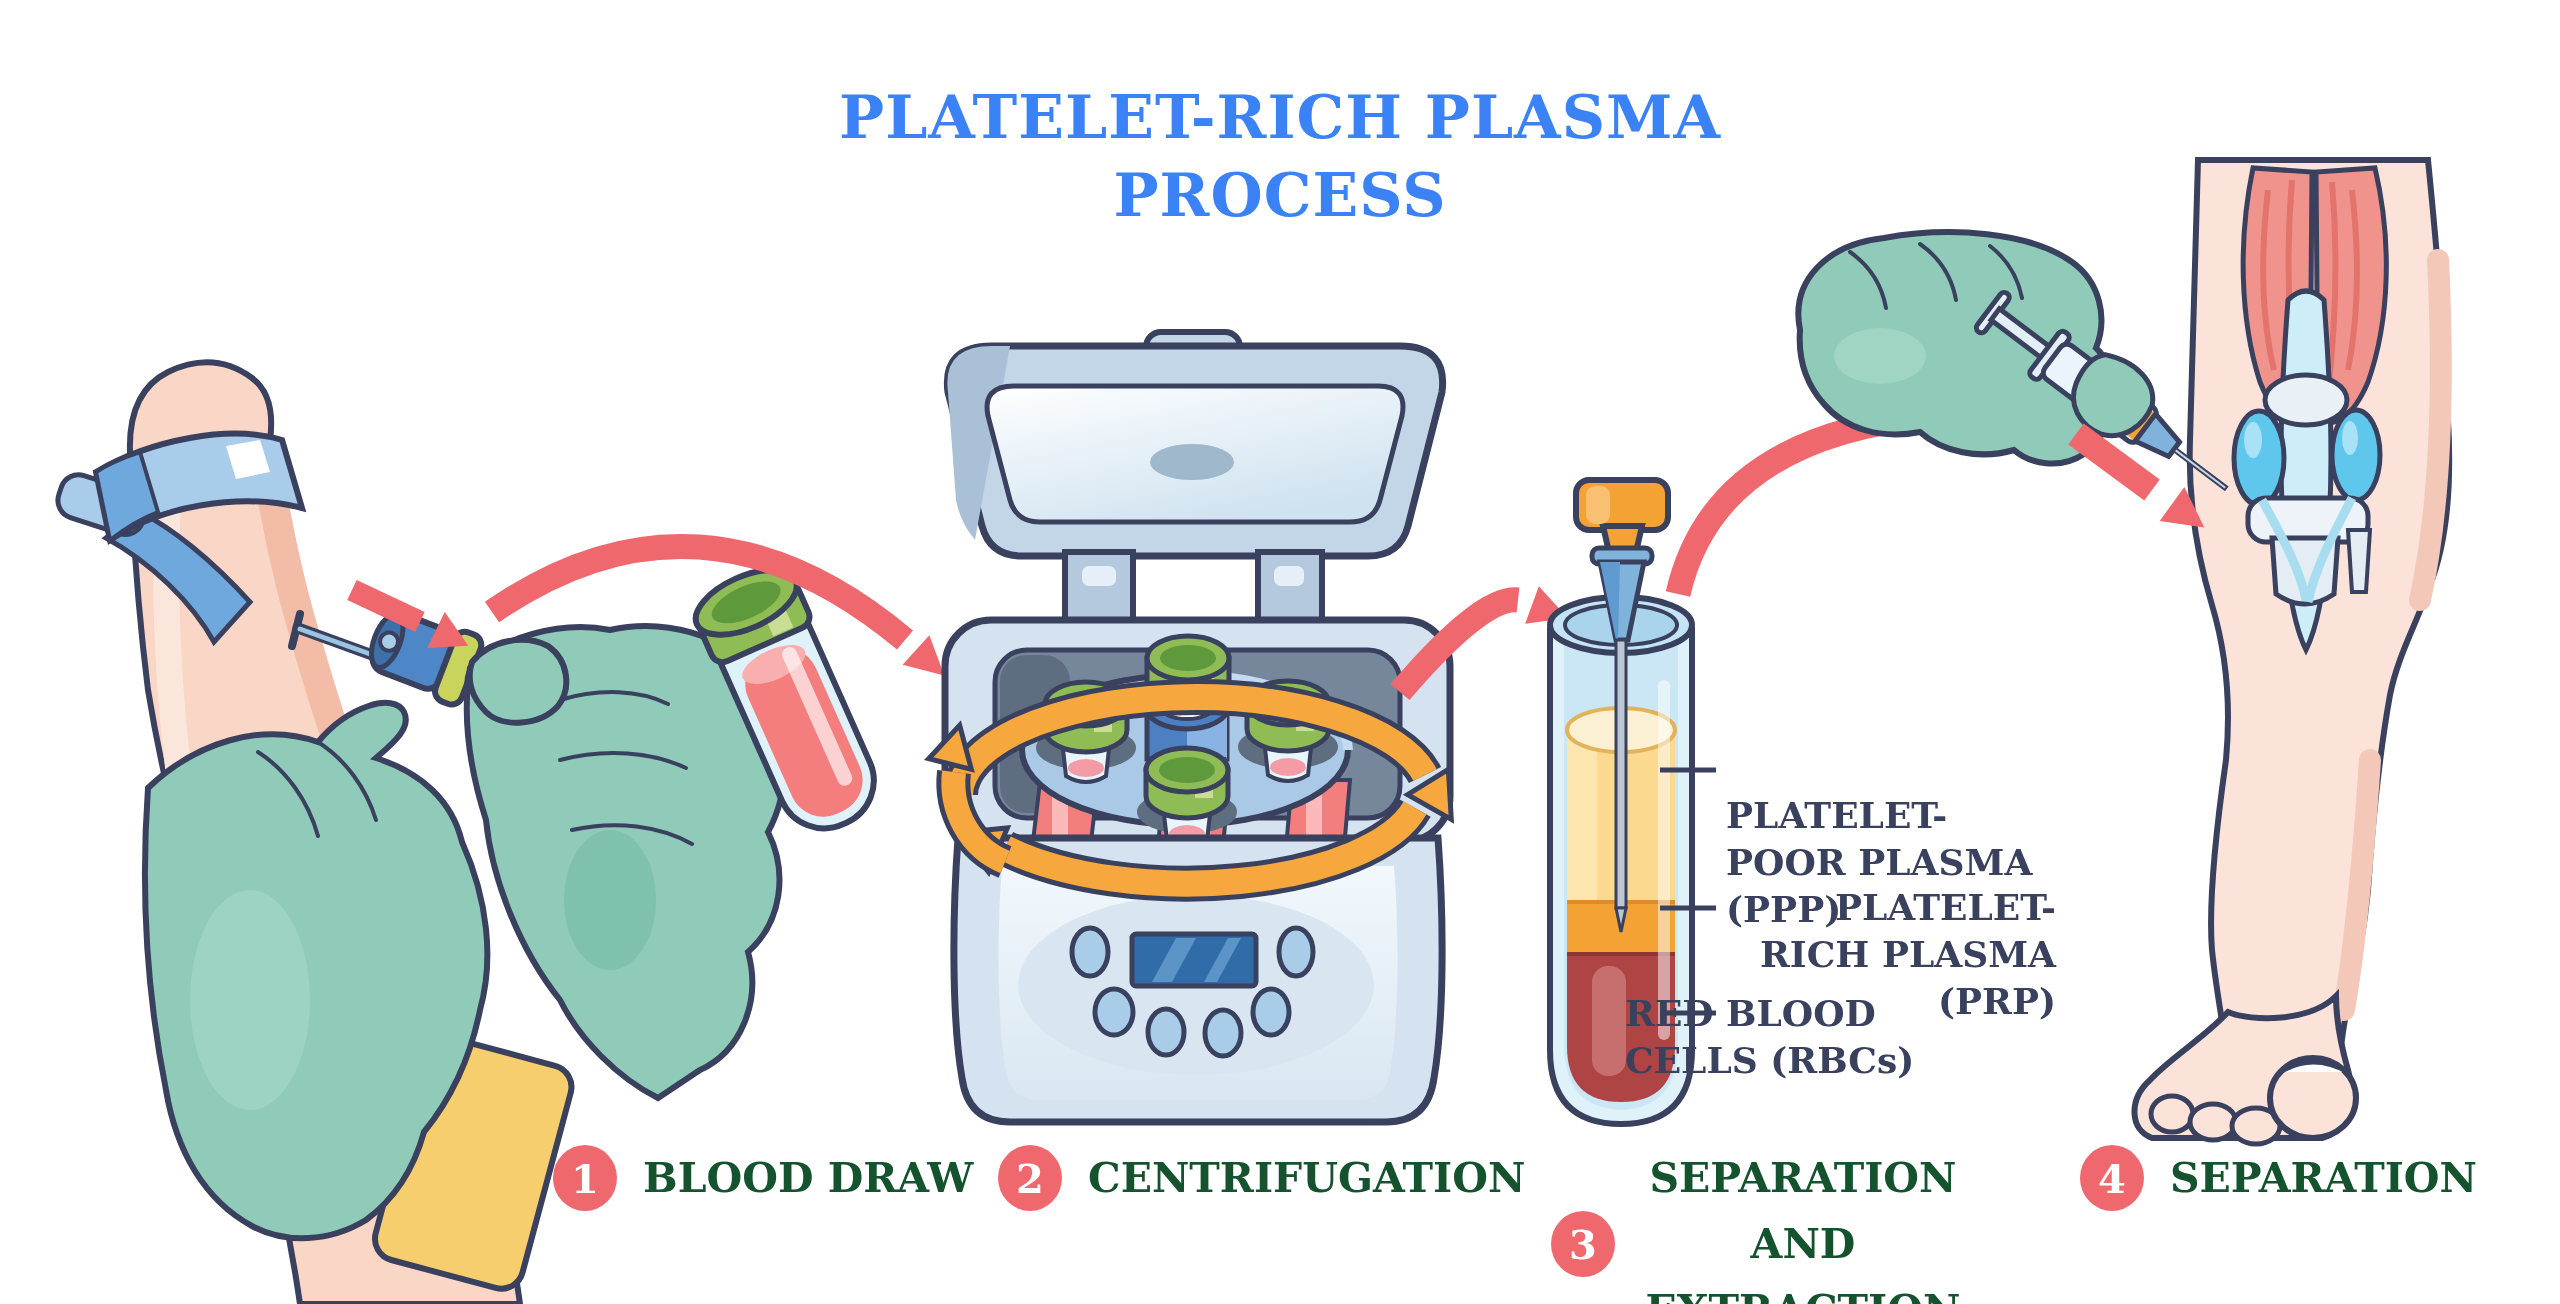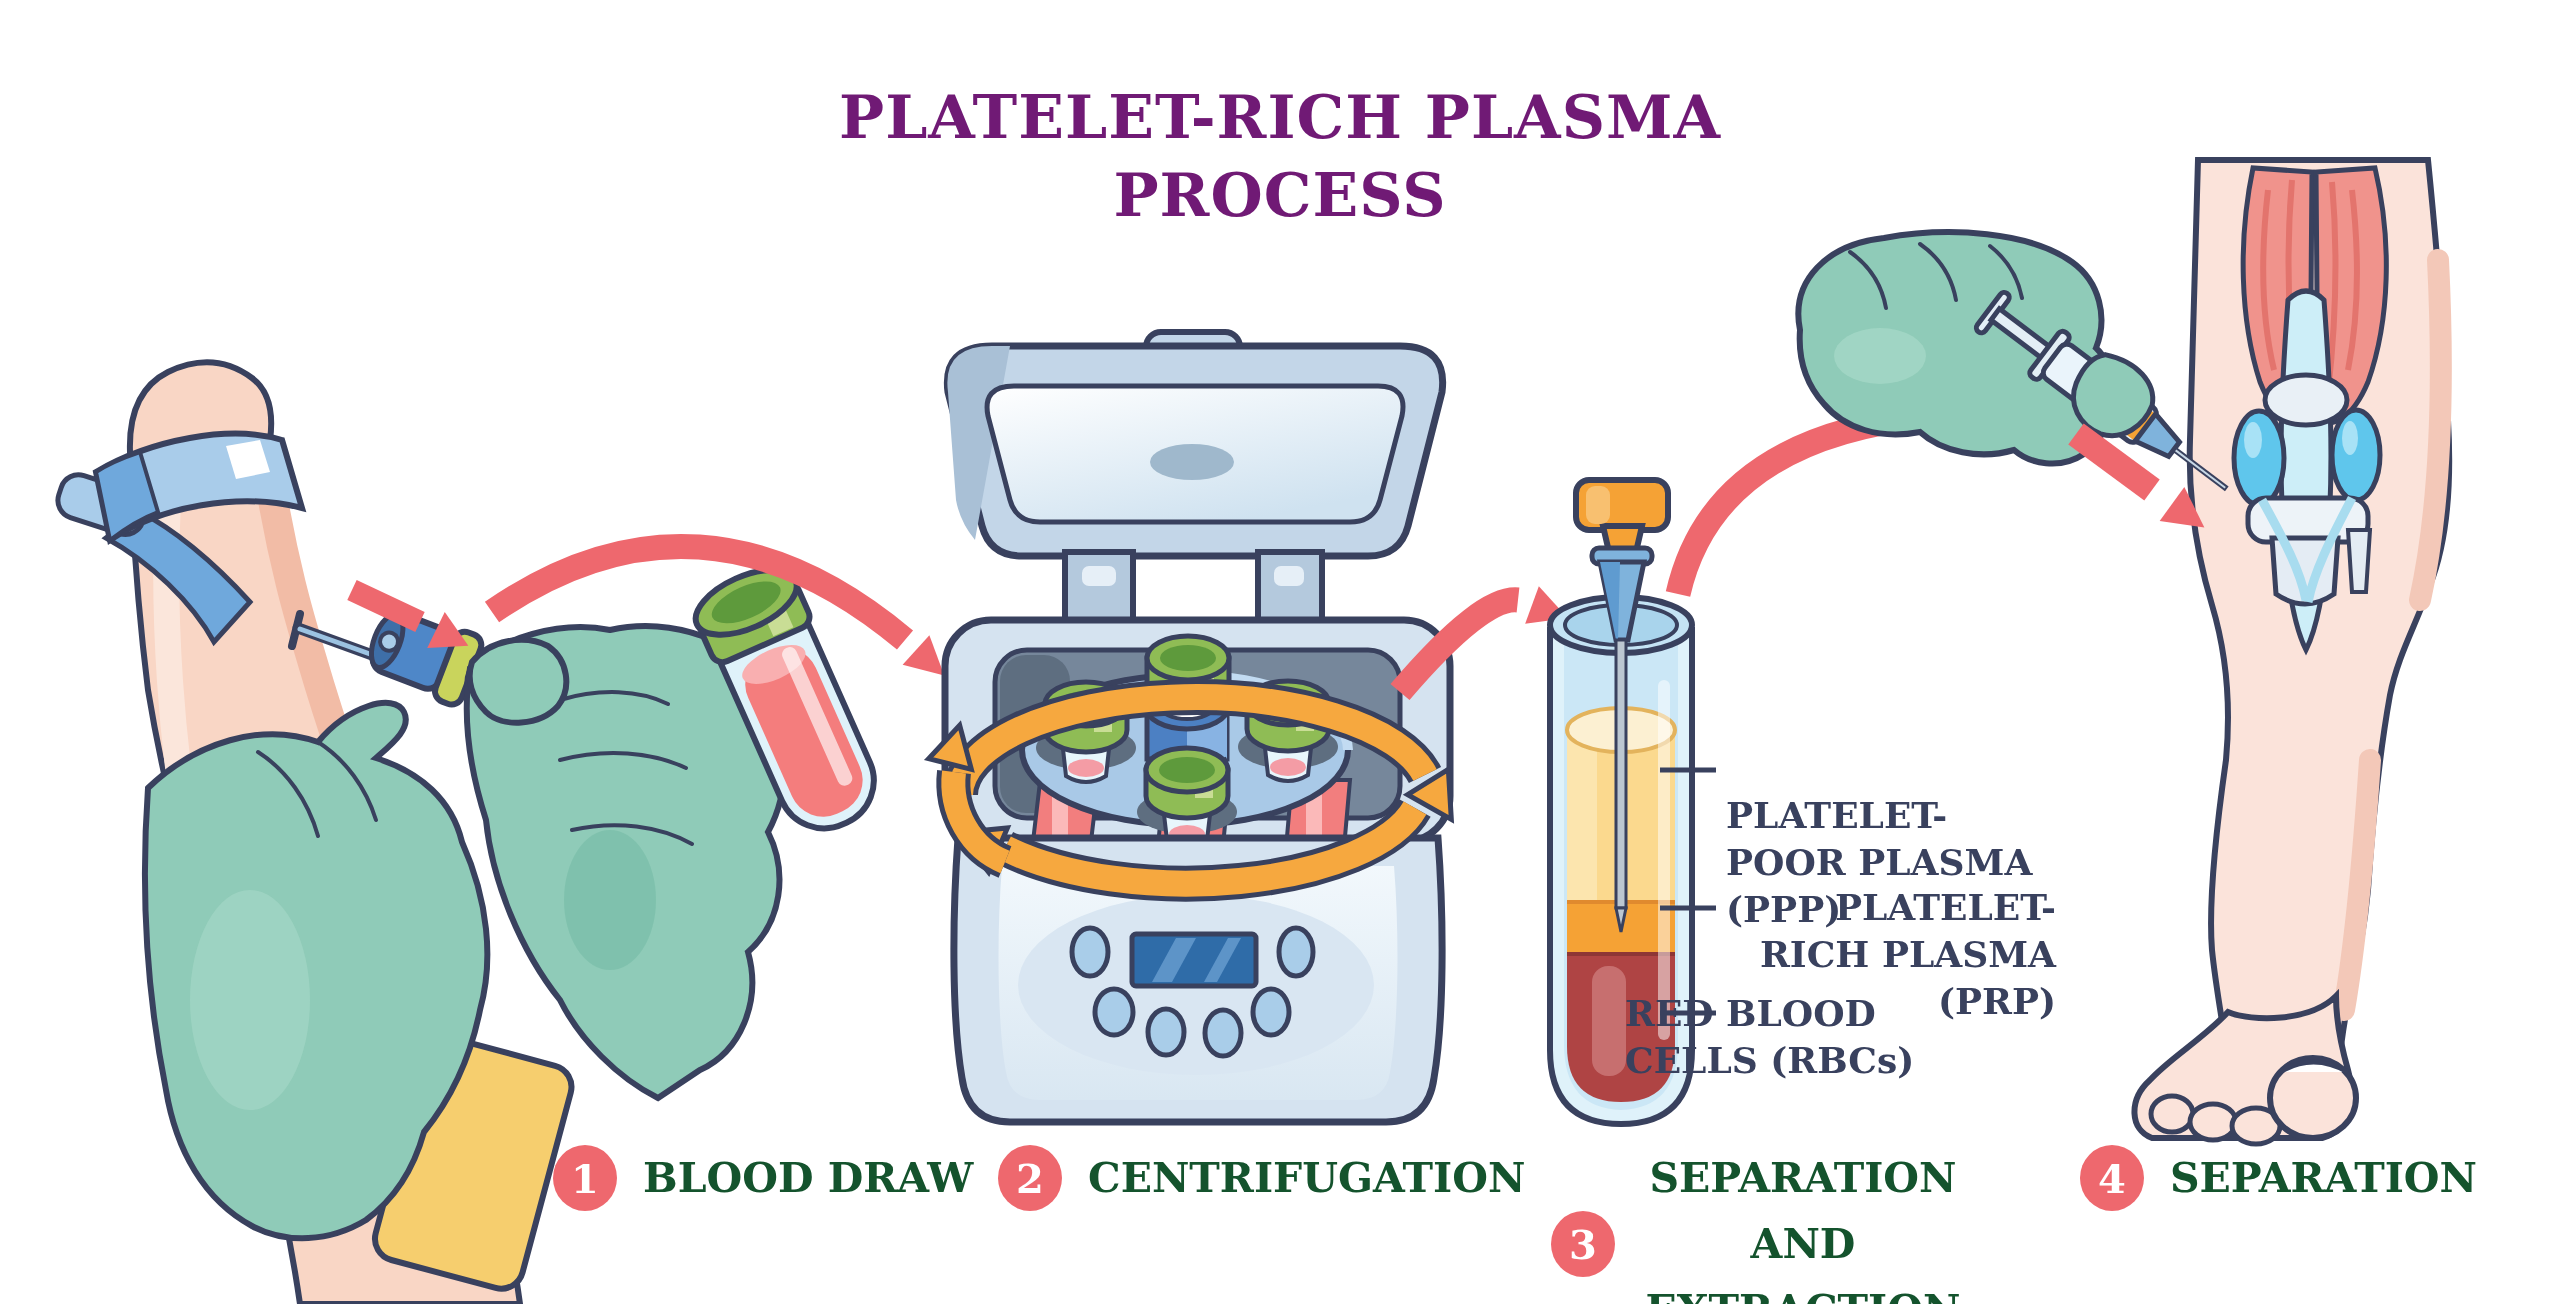--- a/index.html
+++ b/index.html
@@ -1,19 +1,19 @@
 <!DOCTYPE html>
 <html><head>
 <meta charset="utf-8">
 <style>
   html,body{margin:0;padding:0;background:#ffffff;}
   #stage{position:relative;width:2560px;height:1304px;background:#ffffff;overflow:hidden;
          font-family:"DejaVu Serif", "Liberation Serif", serif;}
   #art{position:absolute;left:0;top:0;width:2560px;height:1304px;}
-  .ovl{position:absolute;color:#701a75;font-weight:bold;}
+  .ovl{position:absolute;color:#3b82f6;font-weight:bold;}
   #title{left:0;right:0;top:78px;text-align:center;font-size:60px;line-height:78px;
          letter-spacing:1px;width:980px;margin:0 auto;}
   .step{position:absolute;display:flex;align-items:center;}
   .badge{width:64px;height:66px;border-radius:50%;background:#EE686E;color:#ffffff;
          display:flex;align-items:center;justify-content:center;font-size:40px;font-weight:bold;flex:0 0 auto;}
   .step-label{margin-left:26px;font-size:41px;font-weight:bold;color:#14532d;white-space:nowrap;}
   .step-label.wrap{white-space:normal;width:340px;text-align:center;line-height:66px;margin-left:18px;}
   .anno{position:absolute;font-size:36px;line-height:47px;font-weight:bold;color:#39415E;width:330px;}
 </style>
 </head>

